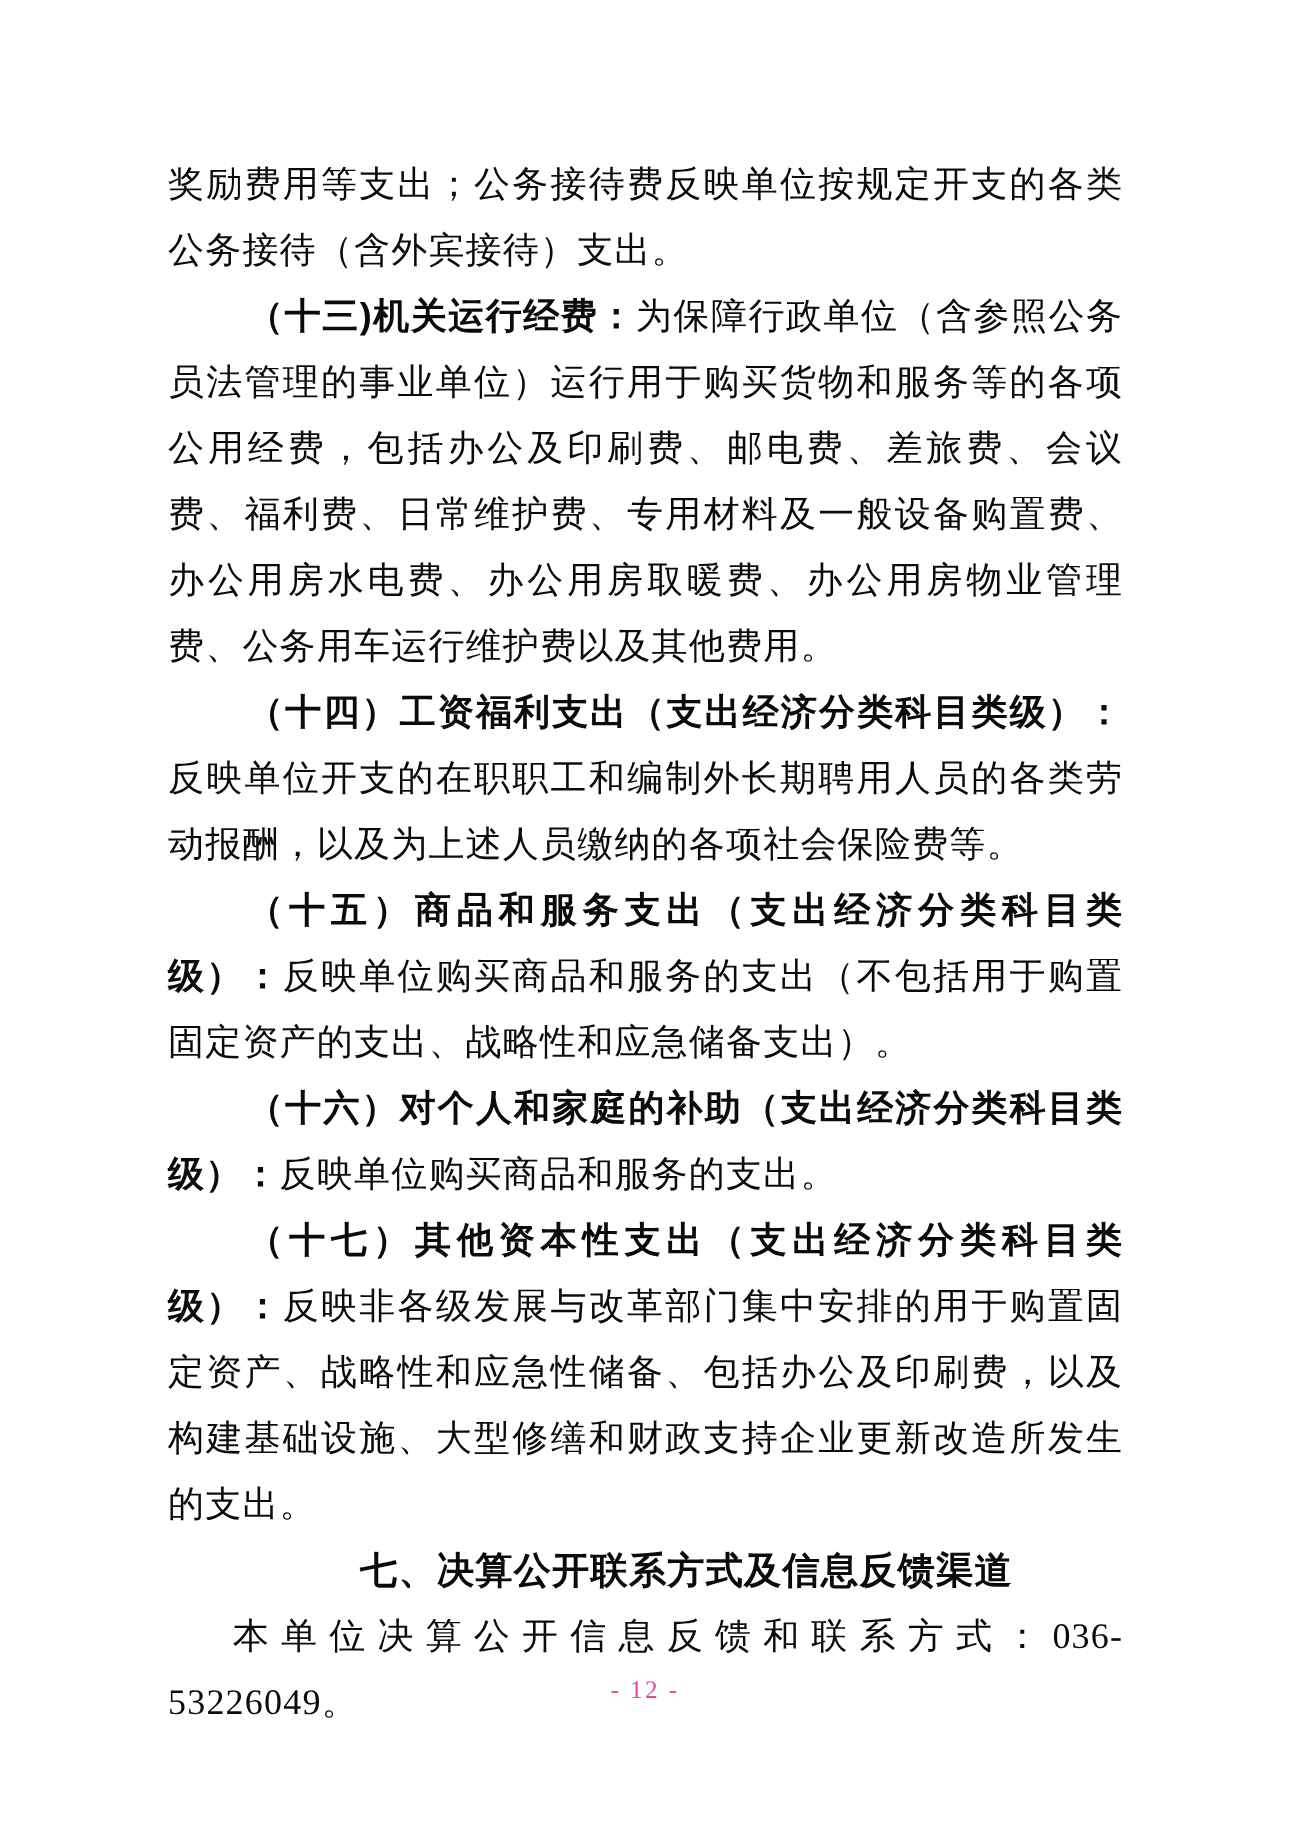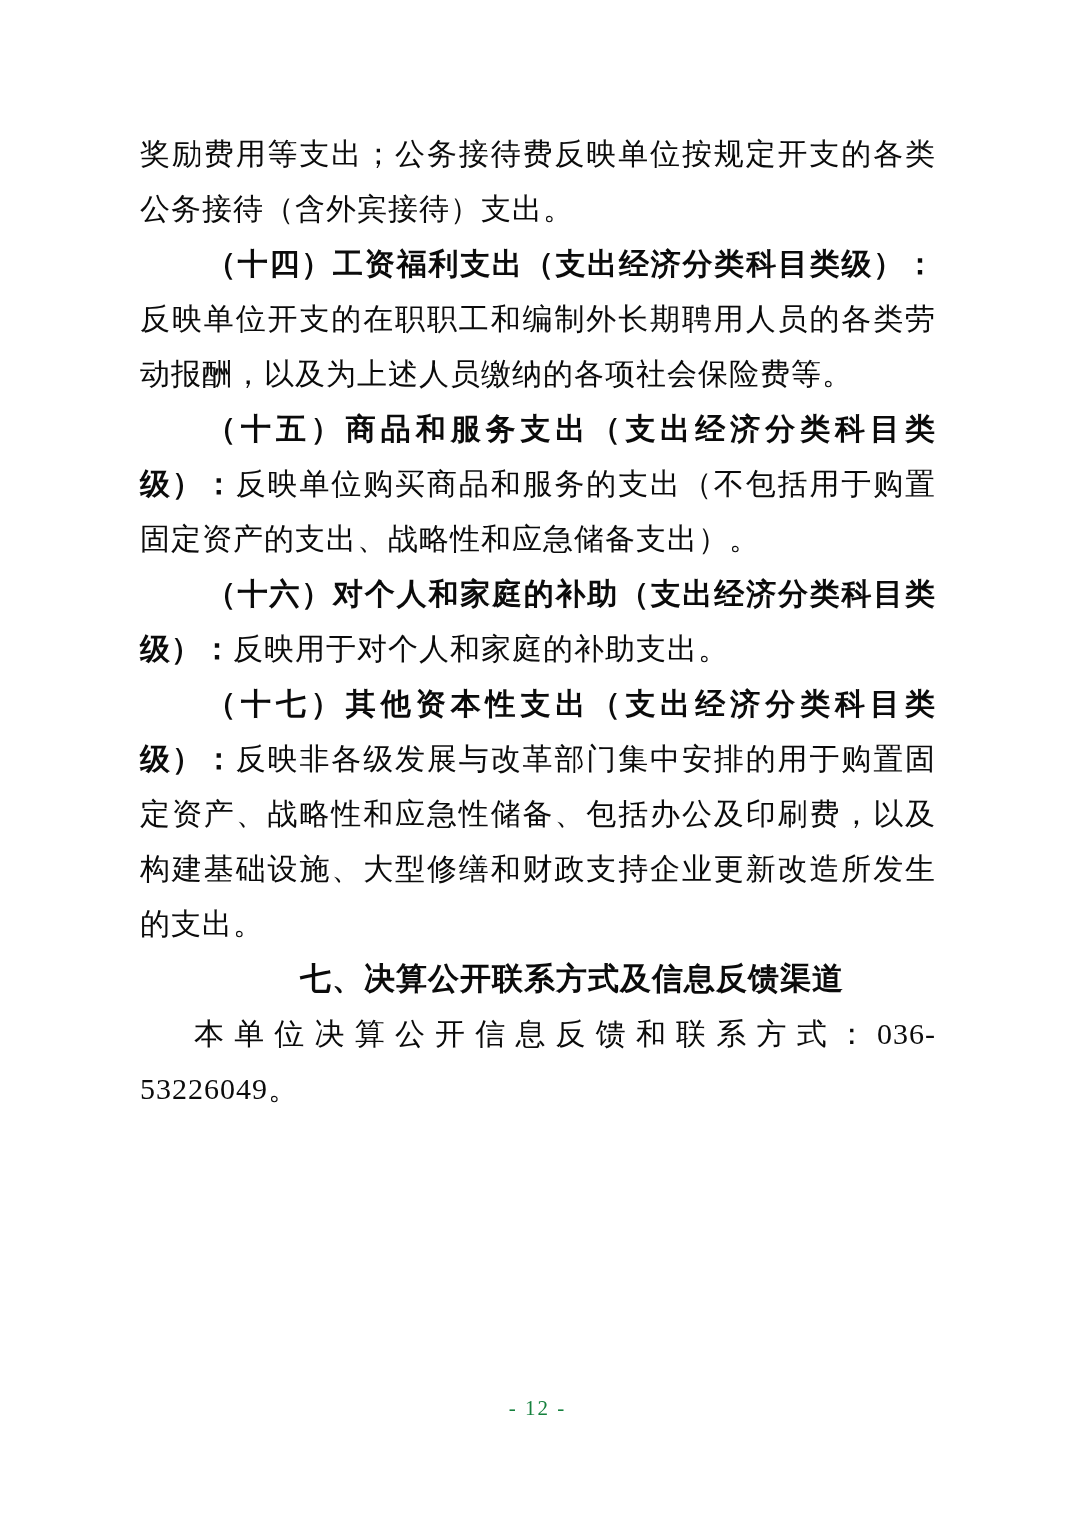--- a/index.html
+++ b/index.html
@@ -40,38 +40,39 @@
   }
   .contact.indent { text-indent: 1.8em; }
   .footer {
     position: absolute;
     top: 1396px;
     left: 0;
     width: 100%;
     text-align: center;
     font-size: 21px;
     letter-spacing: 2px;
-    color: #15803d;
+    color: #ec4899;
     font-family: "Liberation Serif", serif;
   }
 </style>
 </head>
 <body>
 
 <div class="page">
   <div class="content">
 
     <p class="para"><span>奖励费用等支出；公务接待费反映单位按规定开支的各类公务接待（含外宾接待）支出。</span></p>
 
+    <p class="para indent"><span class="lead">（十三)机关运行经费：</span><span>为保障行政单位（含参照公务员法管理的事业单位）运行用于购买货物和服务等的各项公用经费，包括办公及印刷费、邮电费、差旅费、会议费、福利费、日常维护费、专用材料及一般设备购置费、办公用房水电费、办公用房取暖费、办公用房物业管理费、公务用车运行维护费以及其他费用。</span></p>
 
     <p class="para indent"><span class="lead">（十四）工资福利支出（支出经济分类科目类级）：</span><span>反映单位开支的在职职工和编制外长期聘用人员的各类劳动报酬，以及为上述人员缴纳的各项社会保险费等。</span></p>
 
     <p class="para indent"><span class="lead">（十五）商品和服务支出（支出经济分类科目类级）：</span><span>反映单位购买商品和服务的支出（不包括用于购置固定资产的支出、战略性和应急储备支出）。</span></p>
 
-    <p class="para indent"><span class="lead">（十六）对个人和家庭的补助（支出经济分类科目类级）：</span><span>反映用于对个人和家庭的补助支出。</span></p>
+    <p class="para indent"><span class="lead">（十六）对个人和家庭的补助（支出经济分类科目类级）：</span><span>反映单位购买商品和服务的支出。</span></p>
 
     <p class="para indent"><span class="lead">（十七）其他资本性支出（支出经济分类科目类级）：</span><span>反映非各级发展与改革部门集中安排的用于购置固定资产、战略性和应急性储备、包括办公及印刷费，以及构建基础设施、大型修缮和财政支持企业更新改造所发生的支出。</span></p>
 
     <h2 class="section-heading">七、决算公开联系方式及信息反馈渠道</h2>
 
     <p class="para contact indent">本单位决算公开信息反馈和联系方式：036-53226049。</p>
 
   </div>
 
   <div class="footer">- 12 -</div>

